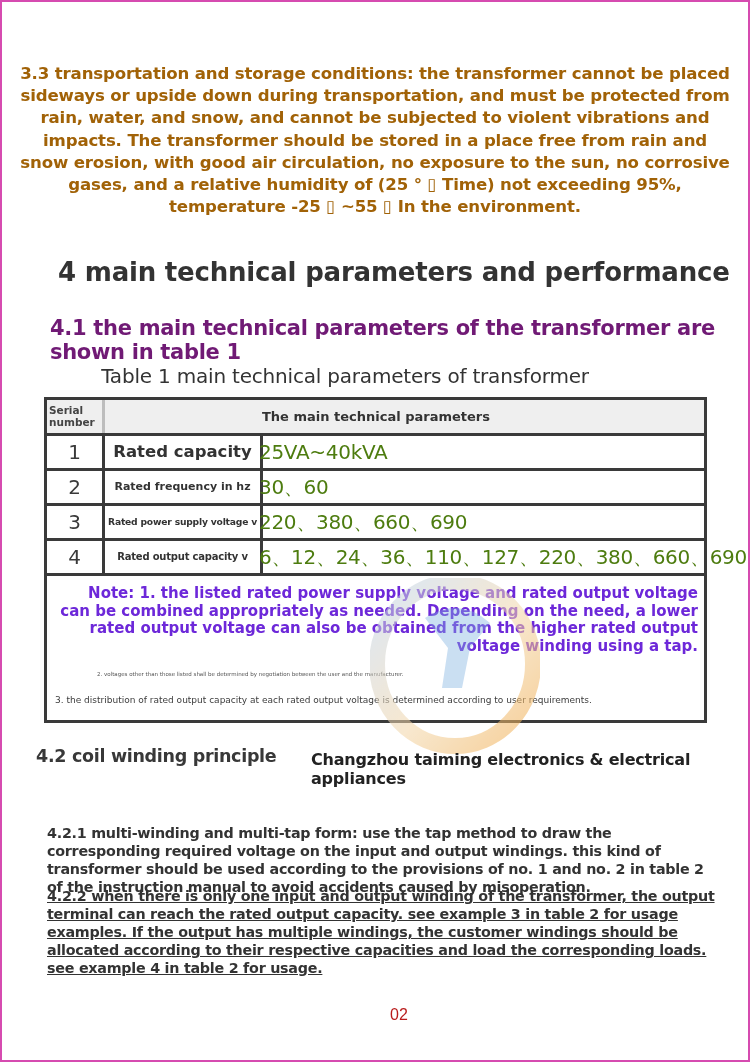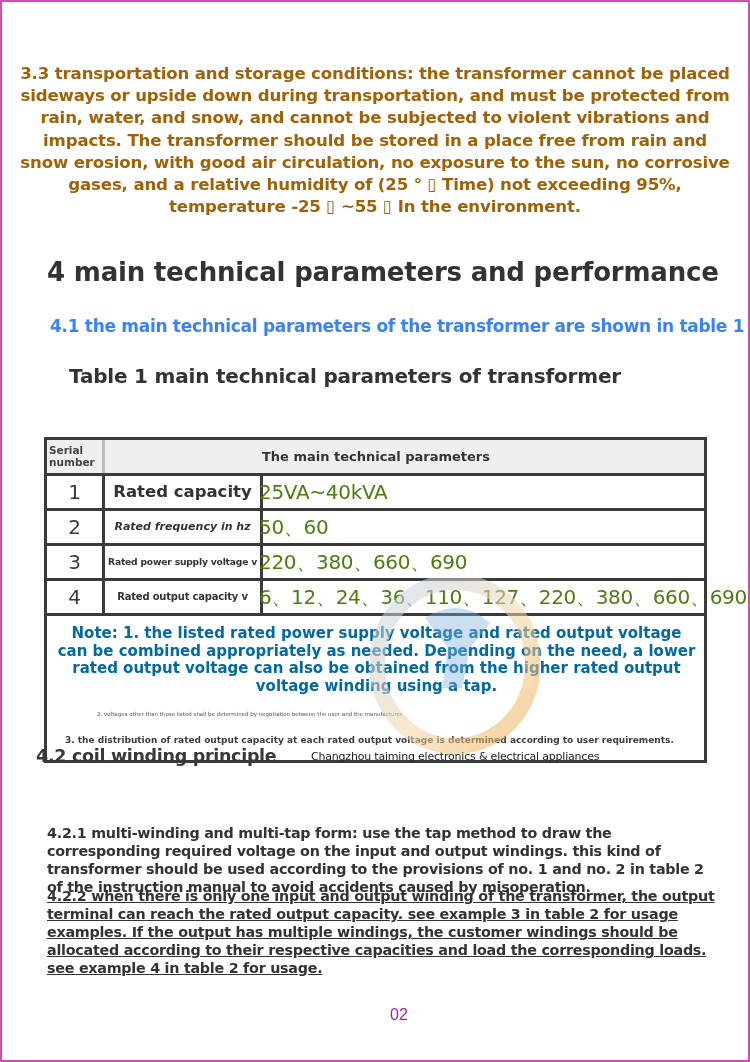--- a/index.html
+++ b/index.html
@@ -18,39 +18,38 @@
       position: absolute; left: 18px; top: 63px; width: 714px;
       text-align: center;
       font-family: "DejaVu Sans", sans-serif;
       font-weight: bold;
       font-size: 16.6px;
       line-height: 22.2px;
       color: #a16207;
       letter-spacing: -0.15px;
     }
     .h4 {
-      position: absolute; left: 47px; top: 257px;
+      position: absolute; left: 58px; top: 257px;
       font-weight: bold; font-size: 26px; color: #333333;
       letter-spacing: -0.2px;
     }
     .h41 {
       position: absolute; left: 50px; top: 316px;
-      font-weight: bold; font-size: 17px; color: #3b82f6;
+      font-weight: bold; font-size: 21px; color: #701a75;
       letter-spacing: -0.3px;
     }
     .table-title {
       position: absolute; left: 0; top: 364px; width: 690px; text-align: center;
-      font-weight: bold; font-size: 20px; color: #333333;
+      font-weight: normal; font-size: 20px; color: #333333;
       letter-spacing: -0.2px;
     }
     .tbl {
       position: absolute; left: 44px; top: 397px; width: 663px; height: 326px;
       border: 3px solid #3a3a3a;
       background: #ffffff;
-      margin-top: 40px;
     }
     .tbl-head {
       position: absolute; left: 0; top: 0; width: 657px; height: 36px;
       background: #efefef;
       border-bottom: 3px solid #3a3a3a;
     }
     .th-serial {
       position: absolute; left: 0; top: 0; width: 58px; height: 33px;
       border-right: 3px solid #bdbdbd;
       font-size: 10.5px; font-weight: bold; line-height: 12px;
@@ -75,58 +74,58 @@
       border-right: 3px solid #3a3a3a;
       text-align: center; font-weight: bold; color: #333; white-space: nowrap;
       overflow: hidden;
     }
     .tr .c3 {
       position: absolute; left: 206px; top: 0; width: 451px; height: 32px;
       padding-left: 6px; font-size: 20px; line-height: 32px; color: #4d7c0f;
       white-space: nowrap; letter-spacing: -0.3px;
     }
     .c2.big { font-size: 16.5px; line-height: 32px; }
-    .c2.mid { font-size: 11px; line-height: 32px; font-style: italic; }
+    .c2.mid { font-size: 11px; line-height: 32px; }
     .c2.small { font-size: 9.2px; line-height: 32px; letter-spacing: -0.2px; }
     .note-area {
       position: absolute; left: 0; top: 174px; width: 657px; height: 146px;
     }
     .note1 {
-      position: absolute; left: 8px; top: 11px; width: 643px; text-align: center;
-      font-weight: bold; font-size: 15px; line-height: 17.5px; color: #0369a1;
+      position: absolute; left: 8px; top: 11px; width: 643px; text-align: right;
+      font-weight: bold; font-size: 15px; line-height: 17.5px; color: #6d28d9;
     }
     .note2 {
       position: absolute; left: 50px; top: 97px; font-size: 5.5px; color: #555;
     }
     .note3 {
-      position: absolute; left: 18px; top: 121px; font-size: 9px; font-weight: bold; color: #3c3c3c;
+      position: absolute; left: 8px; top: 121px; font-size: 9px; font-weight: normal; color: #3c3c3c;
     }
     .watermark {
       position: absolute; left: 370px; top: 578px; width: 170px; height: 178px;
       pointer-events: none; opacity: 0.55;
     }
     .h42 {
       position: absolute; left: 36px; top: 746px;
       font-weight: bold; font-size: 17.5px; color: #383838; letter-spacing: -0.3px;
     }
     .company {
       position: absolute; left: 311px; top: 750px;
-      font-weight: normal; font-size: 11px; color: #222; letter-spacing: -0.2px;
+      font-weight: bold; font-size: 16px; color: #222; letter-spacing: -0.2px;
     }
     .para {
       position: absolute; left: 47px; width: 670px;
       font-weight: bold; font-size: 14.3px; line-height: 18px; color: #333;
       letter-spacing: -0.25px;
     }
     .p421 { top: 824px; }
     .p422 { top: 887px; text-decoration: underline; }
     .page-num {
       position: absolute; left: 0; top: 1006px; width: 750px; text-align: center;
       font-family: "Liberation Sans", sans-serif;
-      font-size: 16px; color: #a21caf; padding-left: 48px;
+      font-size: 16px; color: #b91c1c; padding-left: 48px;
     }
   </style>
 </head>
 <body>
 
 <div class="page-frame"></div>
 
 <div class="sec33">3.3 transportation and storage conditions: the transformer cannot be placed sideways or upside down during transportation, and must be protected from rain, water, and snow, and cannot be subjected to violent vibrations and impacts. The transformer should be stored in a place free from rain and snow erosion, with good air circulation, no exposure to the sun, no corrosive gases, and a relative humidity of (25 ° ▯ Time) not exceeding 95%, temperature -25 ▯ ~55 ▯ In the environment.</div>
 
 <div class="h4">4 main technical parameters and performance</div>
@@ -141,21 +140,21 @@
   </div>
 
   <div class="tr" style="top:36px">
     <div class="c1">1</div>
     <div class="c2 big">Rated capacity</div>
     <div class="c3">25VA~40kVA</div>
   </div>
   <div class="tr" style="top:71px">
     <div class="c1">2</div>
     <div class="c2 mid">Rated frequency in hz</div>
-    <div class="c3">50、60</div>
+    <div class="c3">30、60</div>
   </div>
   <div class="tr" style="top:106px">
     <div class="c1">3</div>
     <div class="c2 small">Rated power supply voltage v</div>
     <div class="c3">220、380、660、690</div>
   </div>
   <div class="tr" style="top:141px">
     <div class="c1">4</div>
     <div class="c2 small" style="font-size:10px">Rated output capacity v</div>
     <div class="c3">6、12、24、36、110、127、220、380、660、690</div>

